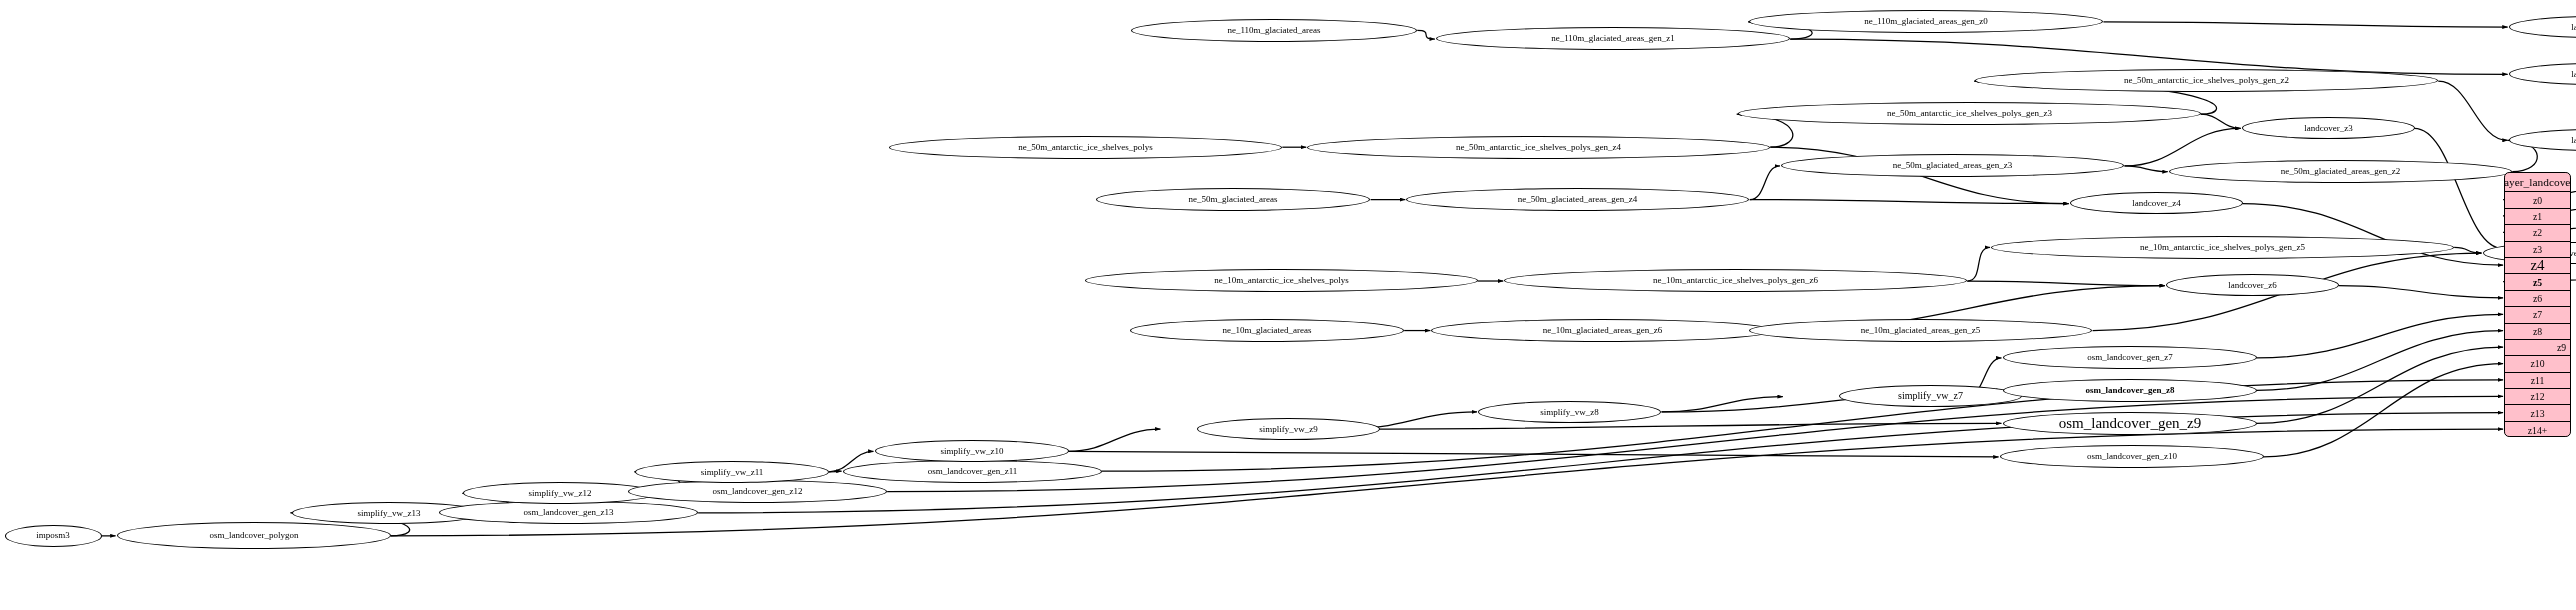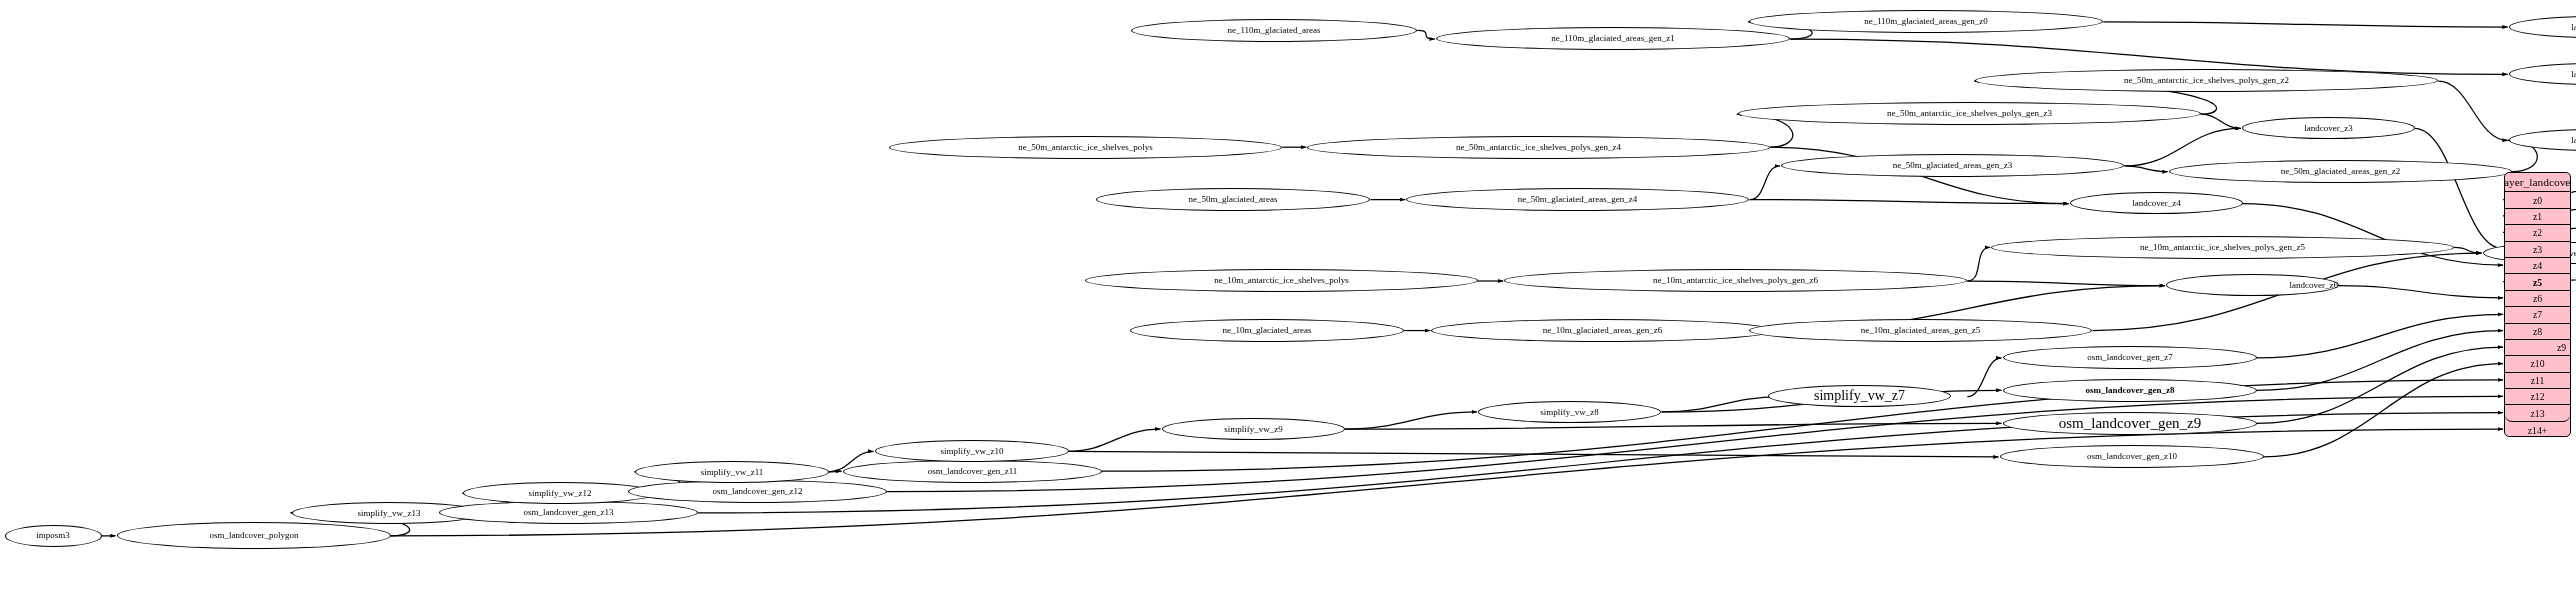--- a/index.html
+++ b/index.html
@@ -127,27 +127,27 @@
       </div>
       <div class="node" style="left: 635px; top: 461px; width: 194px; height: 22px; font-size: 9px;">
         <span>simplify_vw_z11</span>
       </div>
       <div class="node" style="left: 843px; top: 460px; width: 259px; height: 23px; font-size: 9px;">
         <span>osm_landcover_gen_z11</span>
       </div>
       <div class="node" style="left: 875px; top: 440px; width: 194px; height: 22px; font-size: 9px;">
         <span>simplify_vw_z10</span>
       </div>
-      <div class="node" style="left: 1162px; top: 418px; width: 183px; height: 22px; font-size: 9px;">
+      <div class="node" style="left: 1197px; top: 418px; width: 183px; height: 22px; font-size: 9px;">
         <span>simplify_vw_z9</span>
       </div>
       <div class="node" style="left: 1478px; top: 401px; width: 183px; height: 22px; font-size: 9px;">
         <span>simplify_vw_z8</span>
       </div>
-      <div class="node" style="left: 1768px; top: 385px; width: 183px; height: 22px; font-size: 14px;">
+      <div class="node" style="left: 1839px; top: 385px; width: 183px; height: 22px; font-size: 10px;">
         <span>simplify_vw_z7</span>
       </div>
       <div class="node" style="left: 2000px; top: 445px; width: 264px; height: 23px; font-size: 9px;">
         <span>osm_landcover_gen_z10</span>
       </div>
       <div class="node" style="left: 2003px; top: 412px; width: 254px; height: 23px; font-size: 15px;">
         <span>osm_landcover_gen_z9</span>
       </div>
       <div class="node" style="left: 2003px; top: 379px; width: 254px; height: 23px; font-size: 9px; font-weight: bold;">
         <span>osm_landcover_gen_z8</span>
@@ -166,21 +166,21 @@
       </div>
       <div class="node" style="left: 1085px; top: 269px; width: 393px; height: 23px; font-size: 9px;">
         <span>ne_10m_antarctic_ice_shelves_polys</span>
       </div>
       <div class="node" style="left: 1504px; top: 269px; width: 463px; height: 23px; font-size: 9px;">
         <span>ne_10m_antarctic_ice_shelves_polys_gen_z6</span>
       </div>
       <div class="node" style="left: 1991px; top: 236px; width: 463px; height: 23px; font-size: 9px;">
         <span>ne_10m_antarctic_ice_shelves_polys_gen_z5</span>
       </div>
-      <div class="node" style="left: 2166px; top: 274px; width: 173px; height: 22px; font-size: 9px; justify-content: flex-end;">
+      <div class="node" style="left: 2166px; top: 274px; width: 173px; height: 22px; font-size: 9px;">
         <span>landcover_z6</span>
       </div>
       <div class="node" style="left: 2483px; top: 242px; width: 173px; height: 22px; font-size: 9px;">
         <span>landcover_z5</span>
       </div>
       <div class="node" style="left: 1096px; top: 188px; width: 274px; height: 23px; font-size: 9px;">
         <span>ne_50m_glaciated_areas</span>
       </div>
       <div class="node" style="left: 1406px; top: 188px; width: 343px; height: 23px; font-size: 9px;">
         <span>ne_50m_glaciated_areas_gen_z4</span>
@@ -228,26 +228,26 @@
         <span>ne_110m_glaciated_areas_gen_z0</span>
       </div>
     </div>
 
   <div class="record" id="record-node" style="left:2504px; top:172px; width:67px; height:265px;">
     <div class="rrow" style="height:19.4px; font-size:11.4px;">layer_landcover</div>
   <div class="rrow" style="height: 16.4px; font-size: 9.7px;">z0</div>
       <div class="rrow" style="height: 16.4px; font-size: 9.7px;">z1</div>
       <div class="rrow" style="height: 16.4px; font-size: 9.7px;">z2</div>
       <div class="rrow" style="height: 16.4px; font-size: 9.7px;">z3</div>
-      <div class="rrow" style="height: 16.4px; font-size: 10px;">z4</div>
+      <div class="rrow" style="height: 16.4px; font-size: 15px;">z4</div>
       <div class="rrow" style="height: 16.4px; font-size: 9.7px; font-weight: bold;">z5</div>
       <div class="rrow" style="height: 16.4px; font-size: 9.7px;">z6</div>
       <div class="rrow" style="height: 16.4px; font-size: 9.7px;">z7</div>
       <div class="rrow" style="height: 16.4px; font-size: 9.7px;">z8</div>
       <div class="rrow" style="height: 16.4px; font-size: 9.7px; padding-left: 48px;">z9</div>
       <div class="rrow" style="height: 16.4px; font-size: 9.7px;">z10</div>
       <div class="rrow" style="height: 16.4px; font-size: 9.7px;">z11</div>
       <div class="rrow" style="height: 16.4px; font-size: 9.7px;">z12</div>
-      <div class="rrow" style="height: 16.4px; font-size: 9.7px; border-radius: 7px;">z13</div>
+      <div class="rrow" style="height: 16.4px; font-size: 9.7px;">z13</div>
       <div class="rrow" style="height: 16.4px; font-size: 9.7px;">z14+</div>
     </div>
 </div>
 
 
 </body></html>

